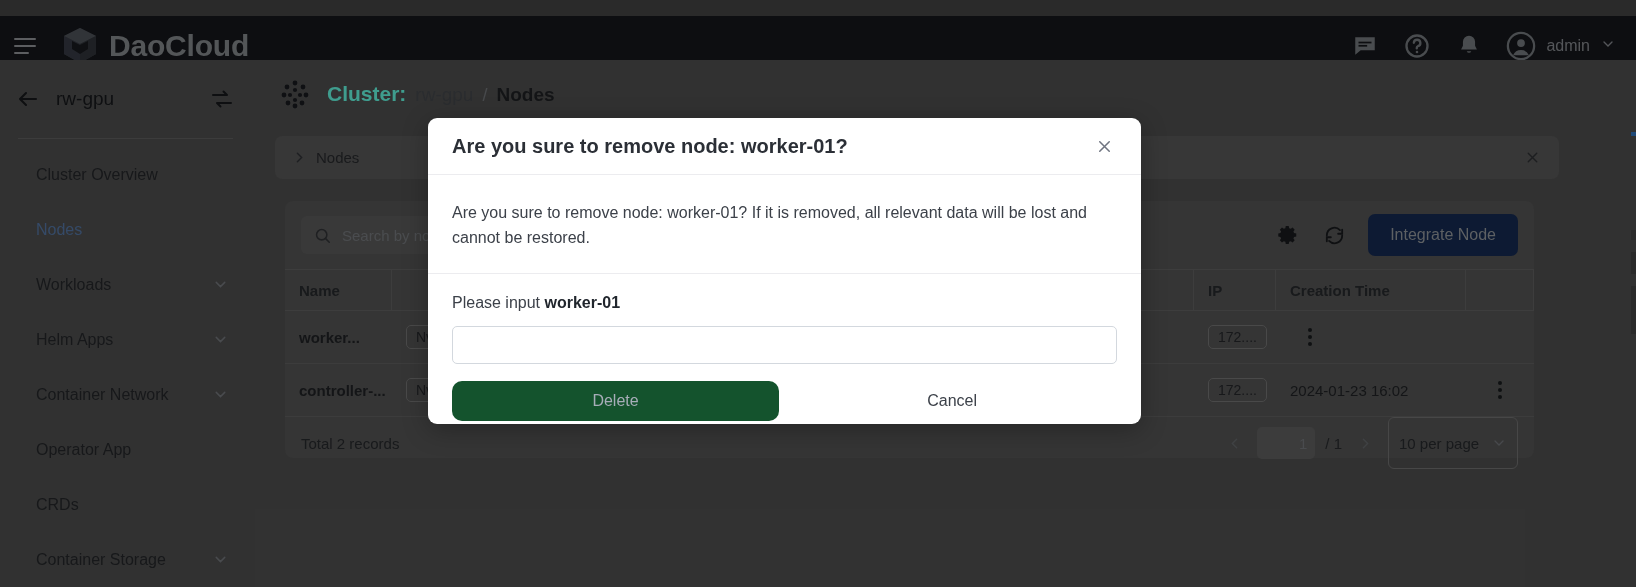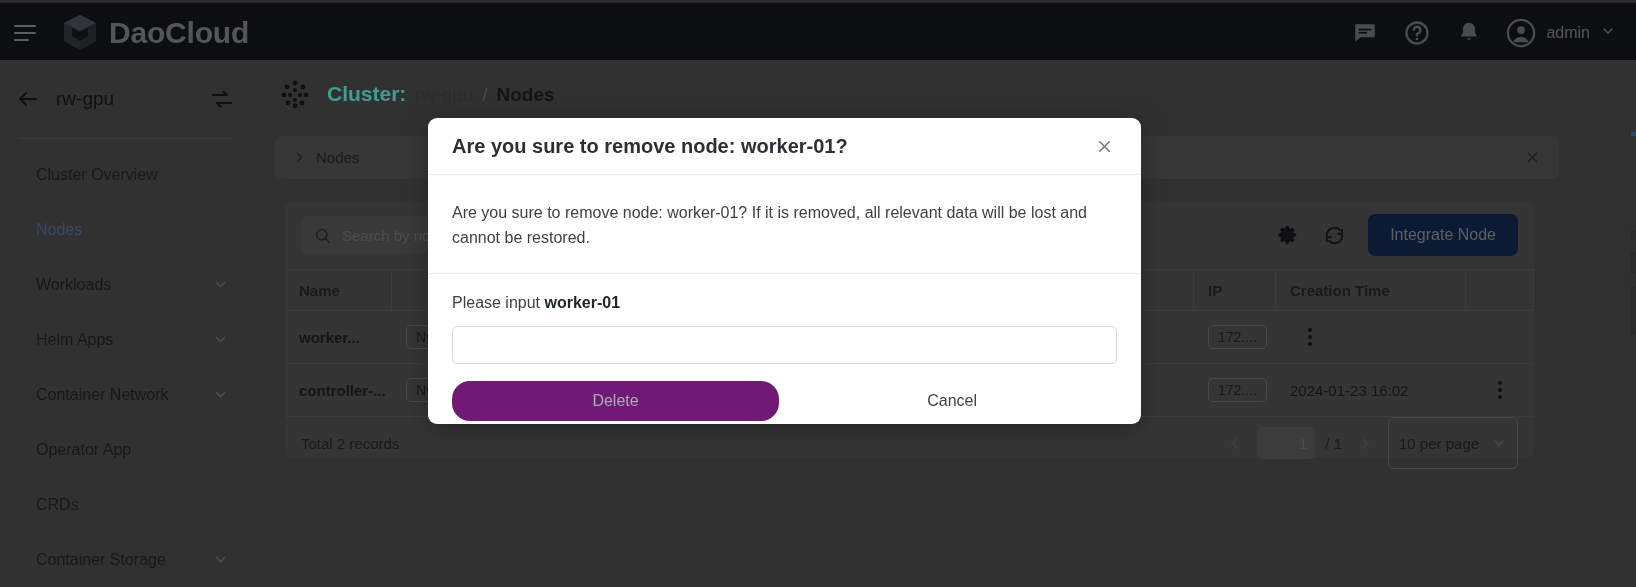--- a/index.html
+++ b/index.html
@@ -6,21 +6,21 @@
   html, body {
     width: 1636px; height: 587px;
     overflow: hidden;
     font-family: "Liberation Sans", sans-serif;
     background: #3f3f3f;
   }
   .app { position: relative; width: 1636px; height: 587px; }
 
   
   .topbar {
-    position: absolute; top: 3px; left: 0; width: 1636px; height: 60px;
+    position: absolute; top: 16px; left: 0; width: 1636px; height: 60px;
     background: #14161a;
     display: flex; align-items: center;
   }
   .hamburger {
     width: 22px; height: 16px; margin-left: 14px; margin-right: 26px;
     display: flex; flex-direction: column; justify-content: space-between;
     cursor: pointer;
   }
   .hamburger i { display: block; height: 2px; background: #8a8d91; border-radius: 1px; }
   .hamburger i:nth-child(1) { width: 22px; }
@@ -208,22 +208,22 @@
   .form-label b { color: #21262d; }
   .form-input {
     margin-top: 14px; width: 665px; height: 38px;
     border: 1px solid #d3d8de; border-radius: 5px; background: #fff;
     font-size: 15px; color: #21262d; padding: 0 11px; font-family: inherit;
   }
   .modal-actions {
     margin-top: 17px; padding: 0 24px; display: flex; align-items: center;
   }
   .btn-delete {
-    width: 327px; height: 40px; border: none; border-radius: 18px;
-    background: #701a75; color: #a7adb8; font-size: 16px; cursor: not-allowed;
+    width: 327px; height: 40px; border: none; border-radius: 10px;
+    background: #14532d; color: #a7adb8; font-size: 16px; cursor: not-allowed;
     font-family: inherit;
   }
   .btn-cancel {
     margin-left: auto; margin-right: 140px;
     background: none; border: none; color: #3c4149; font-size: 16px;
     cursor: pointer; font-family: inherit;
   }
 </style>
 </head>
 <body>

